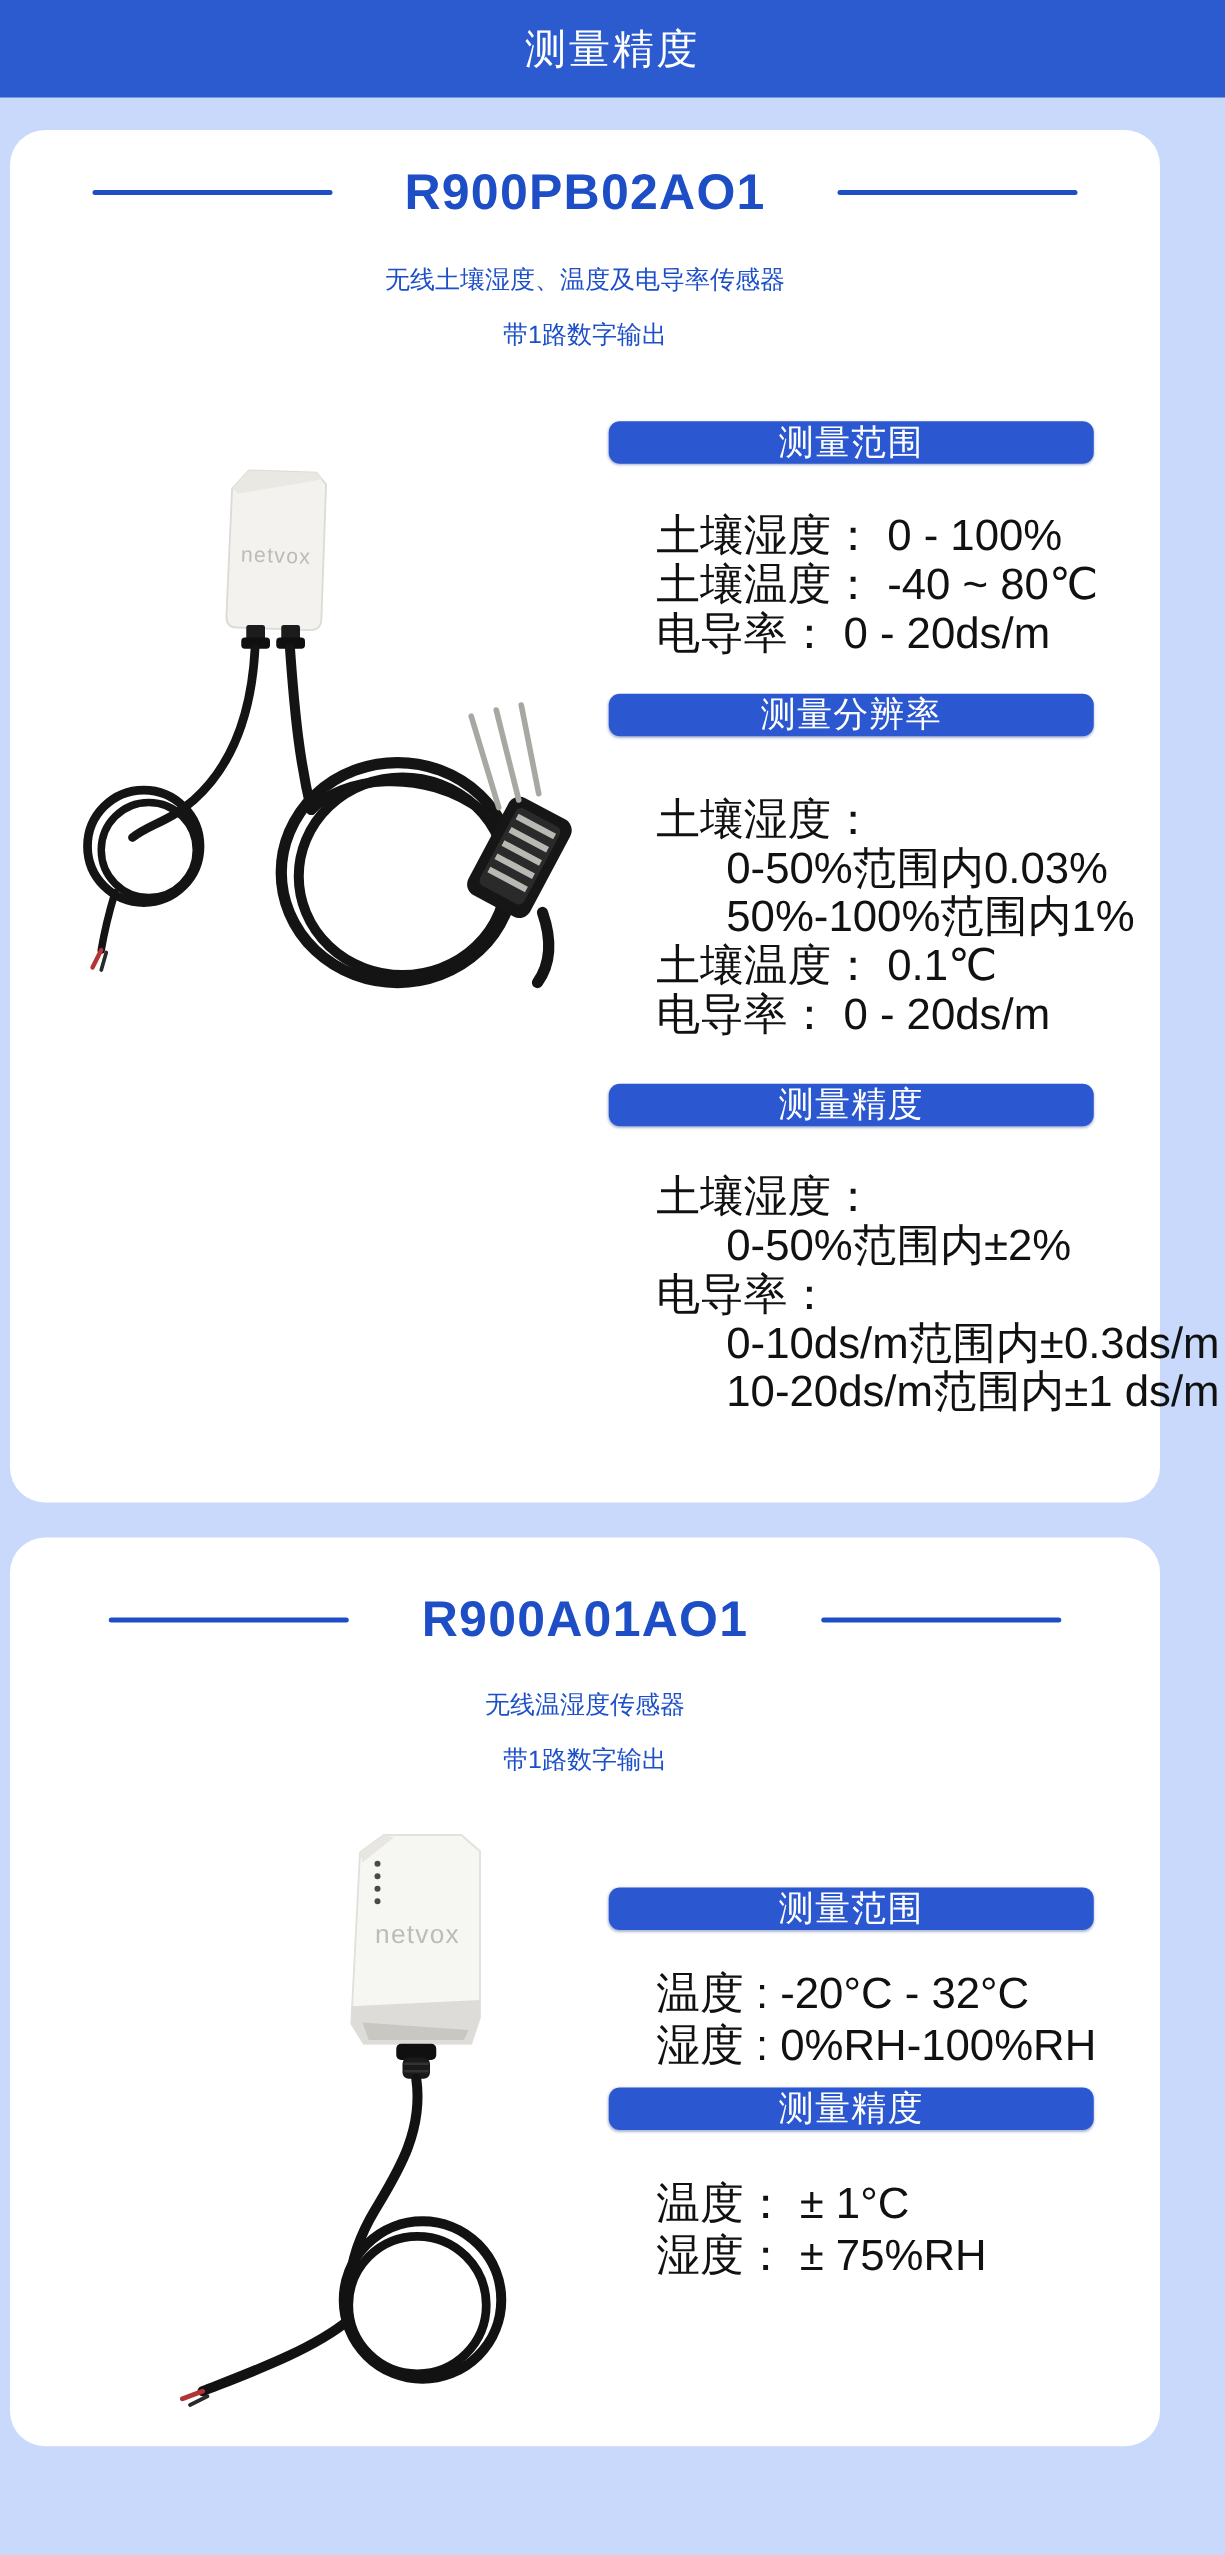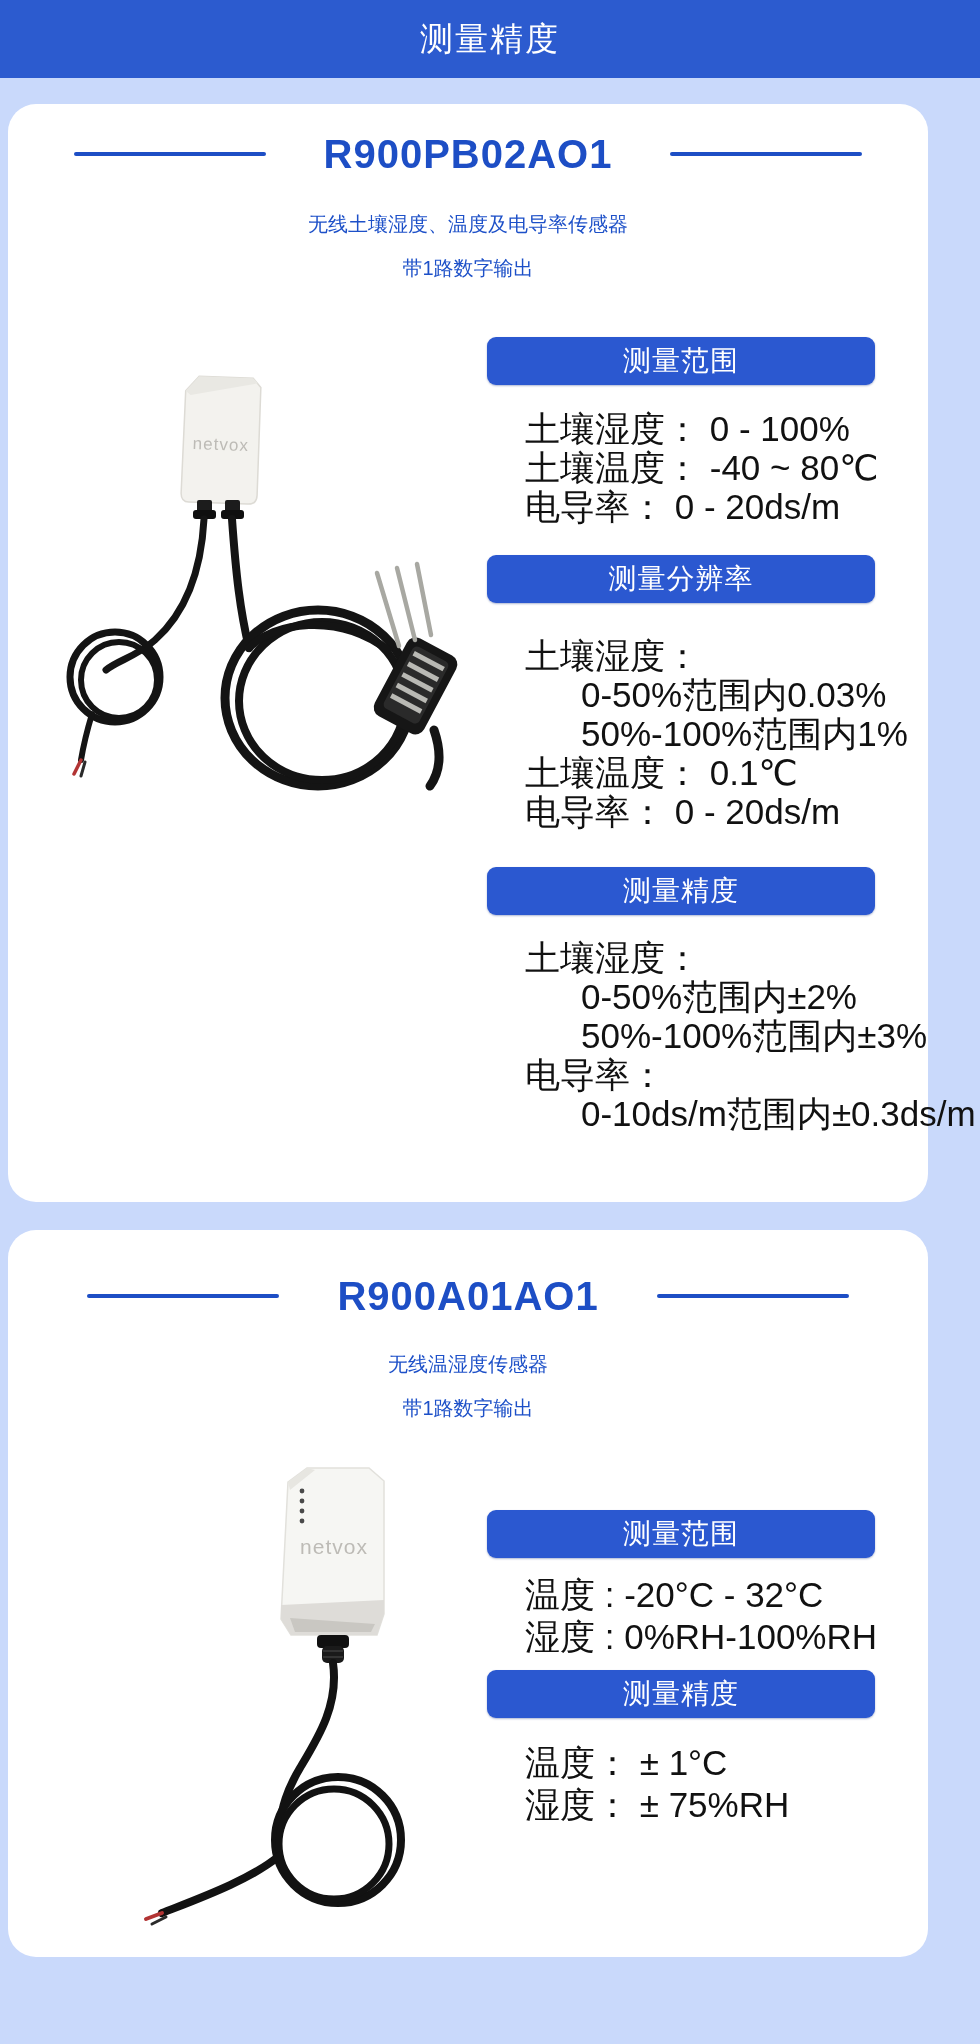--- a/index.html
+++ b/index.html
@@ -48,21 +48,21 @@
   }
   .card1 .subtitle{top:98px;}
   .card2 .subtitle{top:112px;}
   .photo{position:absolute;}
   .photo1{left:10px;top:226px;width:450px;height:500px;}
   .photo2{left:130px;top:190px;width:350px;height:520px;}
   .spec-col{
     position:absolute;left:479px;top:0;width:388px;
   }
   .banner{
-    position:absolute;left:0;width:388px;height:48px;
+    position:absolute;left:0;width:388px;height:34px;
     background:#2b58d0;border-radius:9px;
     display:flex;align-items:center;justify-content:center;
     box-shadow:0 1px 2px rgba(20,50,130,0.35);
   }
   .banner span{color:#ffffff;font-size:28px;letter-spacing:1px;}
   .spec-lines{
     position:absolute;left:0;width:388px;
     color:#111111;font-size:35px;
   }
   .spec-lines.lh39 .spec-line{line-height:39px;}
@@ -172,23 +172,23 @@
         <div class="spec-line">土壤温度： 0.1℃</div>
         <div class="spec-line">电导率： 0 - 20ds/m</div>
       </div>
 
       <div class="banner c1-b2">
         <span>测量精度</span>
       </div>
       <div class="spec-lines lh39 c1-l2">
         <div class="spec-line">土壤湿度：</div>
         <div class="spec-line indent">0-50%范围内±2%</div>
-        <div class="spec-line indent">50%-100%范围内±3%</div>
         <div class="spec-line">电导率：</div>
         <div class="spec-line indent">0-10ds/m范围内±0.3ds/m</div>
+        <div class="spec-line indent">10-20ds/m范围内±1 ds/m</div>
       </div>
 
     </div>
   </div>
 
   <div class="card card2">
 
     <div class="title-row">
       <div class="title-line"></div>
       <div class="model-title">R900A01AO1</div>

